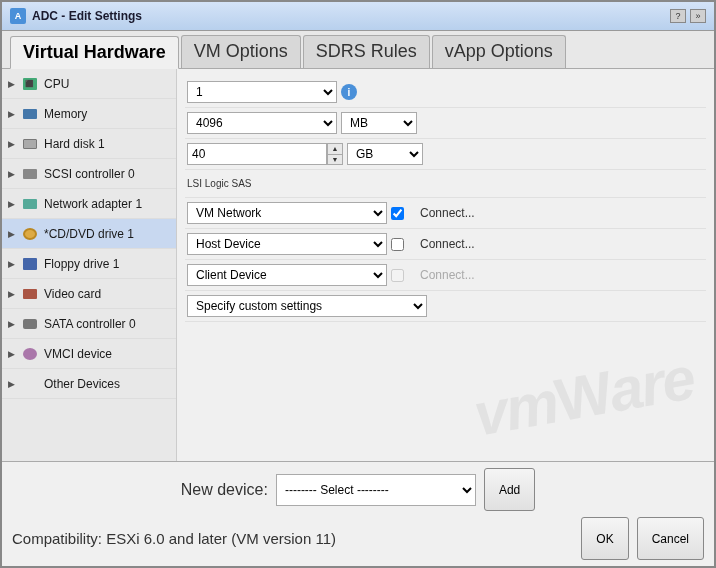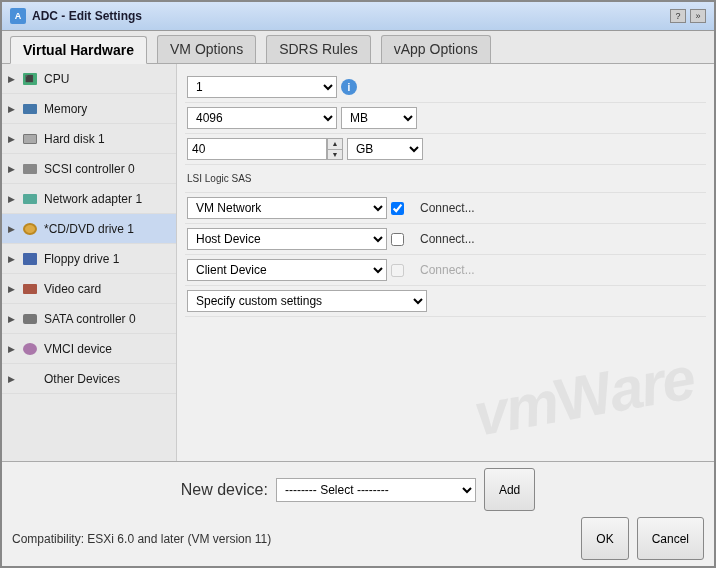--- a/index.html
+++ b/index.html
@@ -72,23 +72,23 @@
       background: #e8e8e8;
       padding: 4px 8px 0 8px;
       border-bottom: 1px solid #aaa;
     }
     .tab {
       padding: 5px 12px;
       border: 1px solid #aaa;
       border-bottom: none;
       background: #d8d8d8;
       cursor: pointer;
-      font-size: 14px;
-      color: #333;
-      margin-right: 10px;
+      font-size: 18px;
+      color: #333;
+      margin-right: 2px;
       border-radius: 3px 3px 0 0;
     }
     .tab.active {
       background: #f0f0f0;
       border-bottom: 1px solid #f0f0f0;
       font-weight: bold;
       color: #000;
       position: relative;
       bottom: -1px;
     }
@@ -287,21 +287,21 @@
     .btn:disabled {
       color: #aaa;
       cursor: default;
     }
     .footer-row {
       display: flex;
       align-items: center;
       justify-content: space-between;
     }
     .compat-text {
-      font-size: 12px;
+      font-size: 15px;
       color: #333;
       text-align: center;
     }
     .footer-buttons {
       display: flex;
       gap: 8px;
     }
   </style>
 </head>
 <body>
@@ -518,21 +518,21 @@
       </div>
 
       <div class="watermark">vm<span style="font-style:normal;">W</span>are</div>
 
     </div>
   </div>
 
   <div class="bottom-bar">
     <div class="new-device-row">
       <span class="new-device-label">New device:</span>
-      <select style="width:200px;height:24px;font-size:12px;">
+      <select style="width:200px;height:32px;font-size:12px;">
         <option>-------- Select --------</option>
       </select>
       <button class="btn">Add</button>
     </div>
     <div class="footer-row">
       <span class="compat-text">Compatibility: ESXi 6.0 and later (VM version 11)</span>
       <div class="footer-buttons">
         <button class="btn">OK</button>
         <button class="btn">Cancel</button>
       </div>

